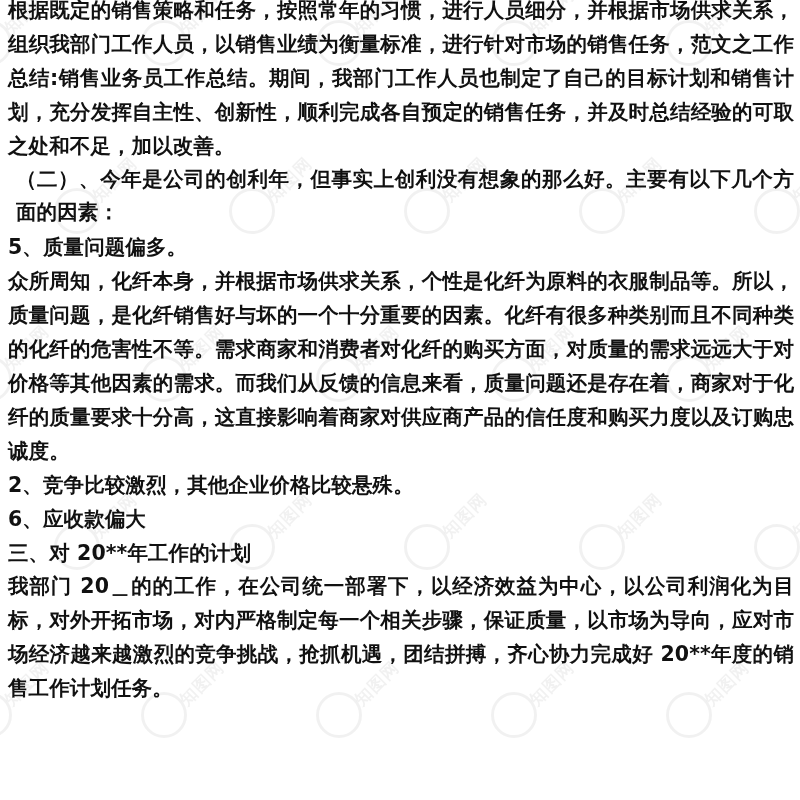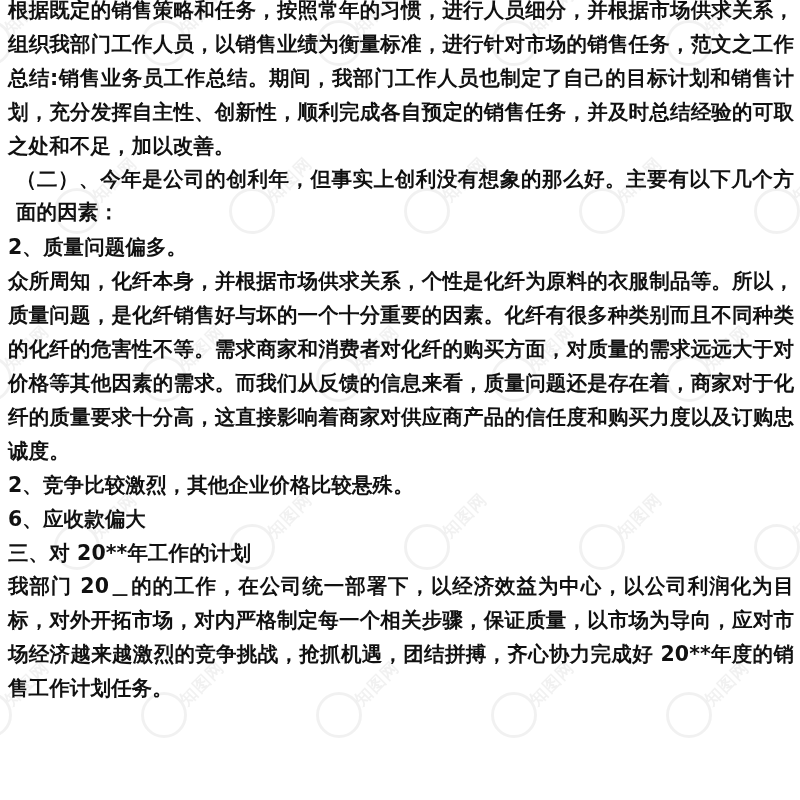--- a/index.html
+++ b/index.html
@@ -140,21 +140,21 @@
       <div class="wm" style="left: 700px; top: 672px;">知图网</div>
       <div class="wm-ring" style="left: 666px; top: 692px;"></div>
     </div>
 
   <div id="doc-body">
 
     <p class="para first-clip">根据既定的销售策略和任务，按照常年的习惯，进行人员细分，并根据市场供求关系，组织我部门工作人员，以销售业绩为衡量标准，进行针对市场的销售任务，范文之工作总结:销售业务员工作总结。期间，我部门工作人员也制定了自己的目标计划和销售计划，充分发挥自主性、创新性，顺利完成各自预定的销售任务，并及时总结经验的可取之处和不足，加以改善。</p>
 
     <p class="para indent">（二）、今年是公司的创利年，但事实上创利没有想象的那么好。主要有以下几个方面的因素：</p>
 
-    <p class="para heading">2、质量问题偏多。</p>
+    <p class="para heading">5、质量问题偏多。</p>
 
     <p class="para">众所周知，化纤本身，并根据市场供求关系，个性是化纤为原料的衣服制品等。所以，质量问题，是化纤销售好与坏的一个十分重要的因素。化纤有很多种类别而且不同种类的化纤的危害性不等。需求商家和消费者对化纤的购买方面，对质量的需求远远大于对价格等其他因素的需求。而我们从反馈的信息来看，质量问题还是存在着，商家对于化纤的质量要求十分高，这直接影响着商家对供应商产品的信任度和购买力度以及订购忠诚度。</p>
 
     <p class="para heading">2、竞争比较激烈，其他企业价格比较悬殊。</p>
 
 
     <p class="para heading">6、应收款偏大</p>
 
 
     <p class="para heading">三、对 20**年工作的计划</p>

